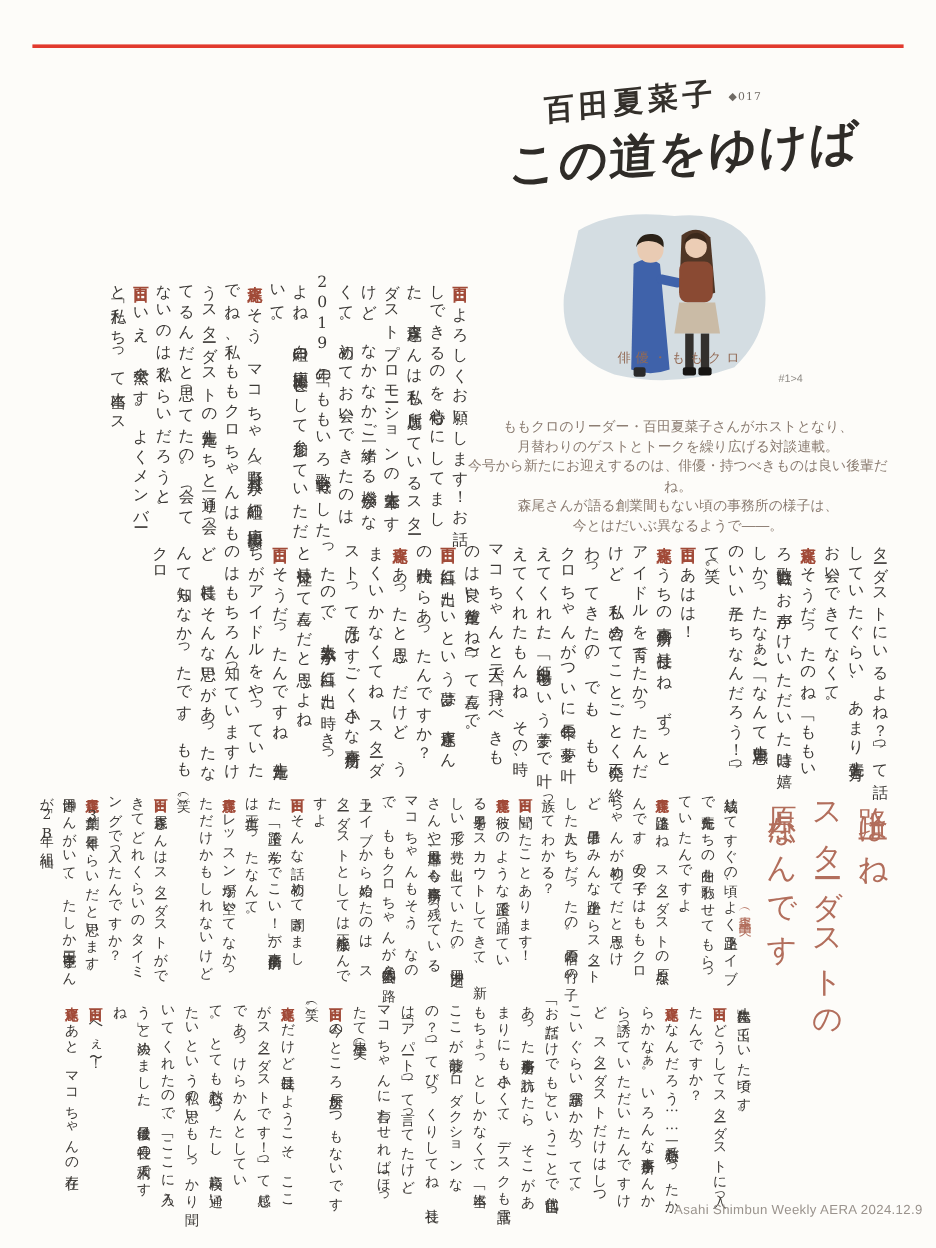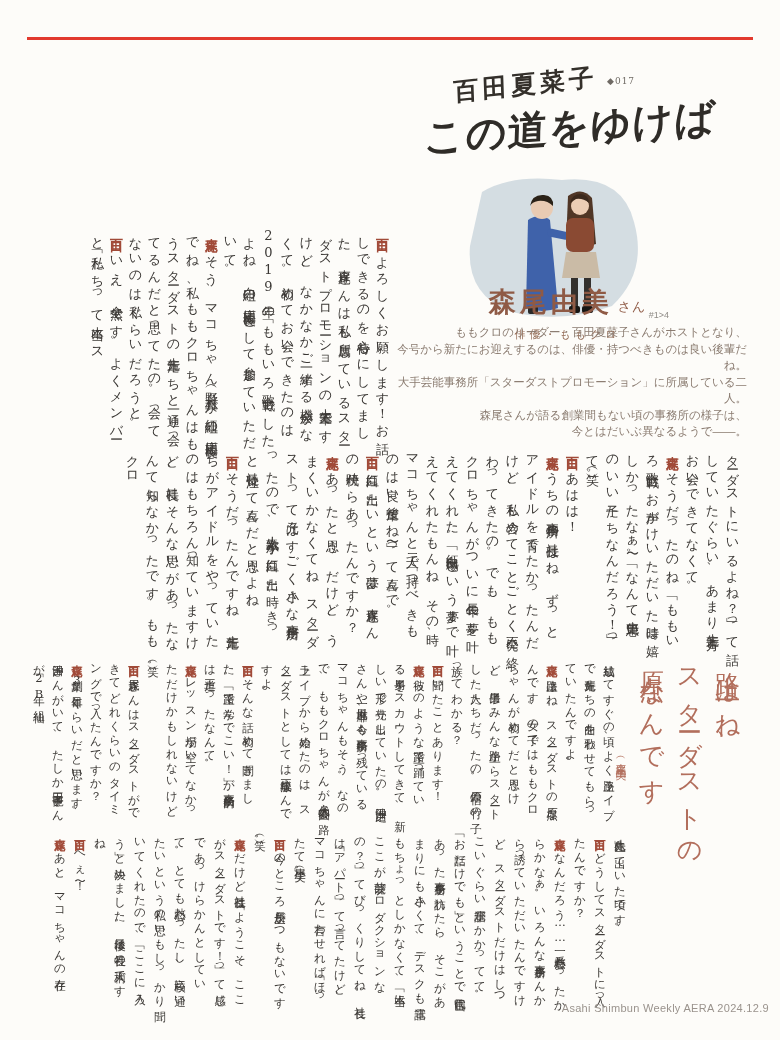--- a/index.html
+++ b/index.html
@@ -31,21 +31,21 @@
   .photo-caption { position:absolute; right:-4px; bottom:8px; font-size:9px; color:#8f8b86; font-family:"Liberation Sans", sans-serif; }
 
   
   .guest-block { position:absolute; left:390px; top:284px; width:355px; text-align:center; color:#8f5a45; }
   .guest-name { font-size:27px; letter-spacing:4px; font-weight:600; }
   .guest-honorific { font-size:13px; letter-spacing:1px; }
   .guest-prof { margin-top:7px; font-size:11px; letter-spacing:4px; color:#936a55; }
 
   
   .intro {
-    position:absolute; left:383px; top:324px; width:364px; text-align:right;
+    position:absolute; left:383px; top:348px; width:364px; text-align:center;
     font-family:"Liberation Sans", sans-serif; font-size:11.5px; line-height:16.5px; color:#8a7b70;
   }
 
   
   .vband {
     position:absolute; writing-mode:vertical-rl; text-orientation:upright;
     color:#3b3835;
   }
   .vband p { margin:0; }
   .spk { color:#a14a38; font-weight:700; }
@@ -102,31 +102,27 @@
       <path d="M116,82 L146,82 L150,108 L112,108 Z" fill="#cabba6"></path>
       <rect x="121" y="108" width="7" height="30" fill="#33302d"></rect>
       <rect x="134" y="108" width="7" height="30" fill="#33302d"></rect>
       <rect x="119" y="136" width="11" height="7" rx="2" fill="#171513"></rect>
       <rect x="132" y="136" width="11" height="7" rx="2" fill="#171513"></rect>
     </svg>
     <div class="photo-caption">#1&gt;4</div>
   </div>
 
   <div class="guest-block">
-    <div>
-      <span class="guest-name">森尾由美</span>
-      <span class="guest-honorific">さん</span>
-    </div>
     <div class="guest-prof">俳優・ももクロ</div>
   </div>
 
   <div class="intro">
       <div>ももクロのリーダー・百田夏菜子さんがホストとなり、</div>
+      <div>月替わりのゲストとトークを繰り広げる対談連載。</div>
       <div>今号から新たにお迎えするのは、俳優・持つべきものは良い後輩だね。</div>
-      <div>大手芸能事務所「スターダストプロモーション」に所属している二人。</div>
       <div>森尾さんが語る創業間もない頃の事務所の様子は、</div>
       <div>今とはだいぶ異なるようで――。</div>
     </div>
 
   <div class="vband band1">
       <p><span class="spk">百田</span>　よろしくお願いします！お話しできるのを心待ちにしてました。森尾さんは私も所属しているスターダストプロモーションの大先輩ですけど、なかなかご一緒する機会がなくて。初めてお会いできたのは2019年の「ももいろ歌合戦」でしたよね。白組の応援団長として参加していただいて。</p>
       <p><span class="spk">森尾</span>　そう、マコちゃん（野々村真）が紅組の応援団長でね。私、ももクロちゃんはもうスターダストの先輩たちと一通り会ってるんだと思ってたの。会ってないのは私ぐらいだろうと。</p>
       <p><span class="spk">百田</span>　いえ、全然です。よくメンバーと「私たちって本当にス</p>
     </div>
   <div class="vband band2">

